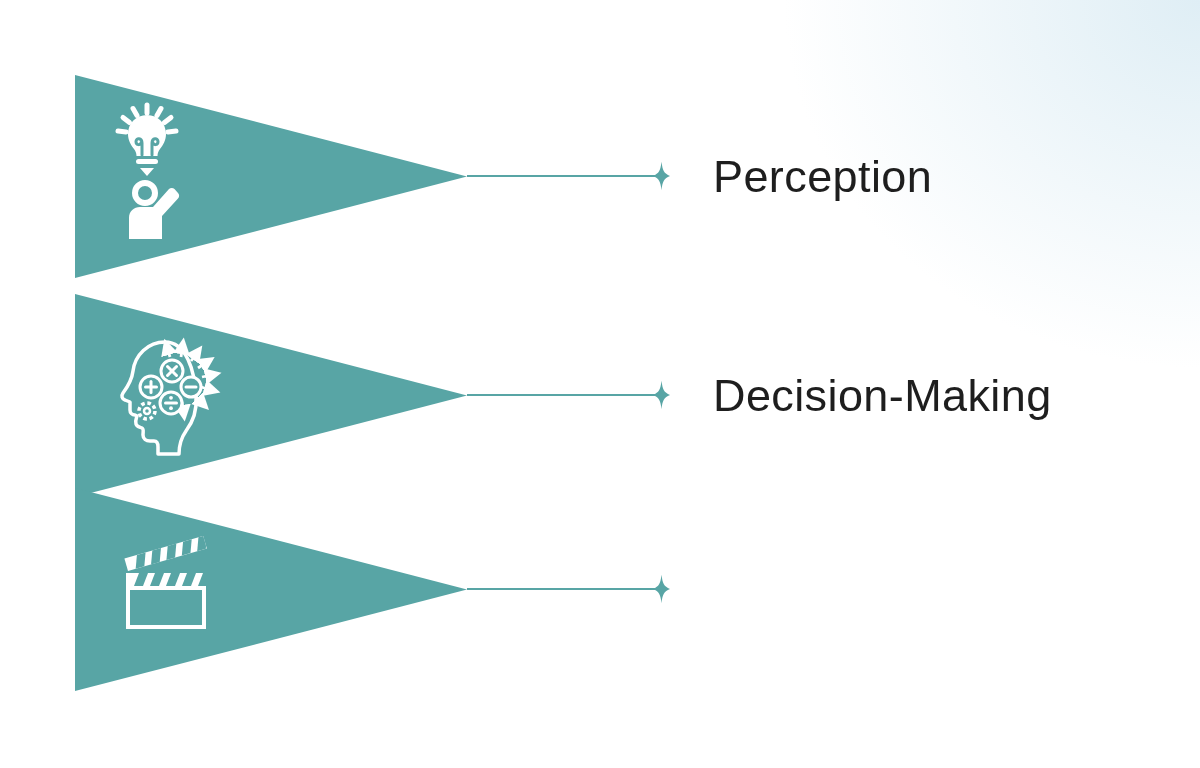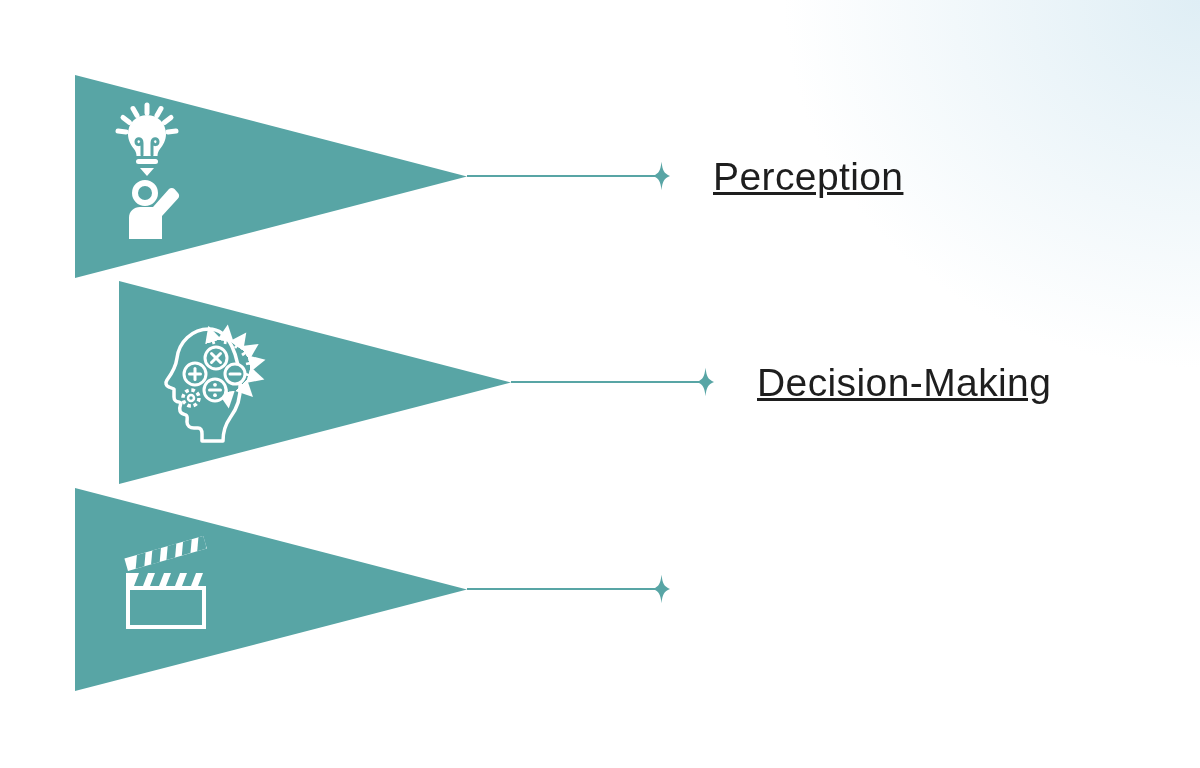--- a/index.html
+++ b/index.html
@@ -16,37 +16,36 @@
     height: 768px;
     position: relative;
     overflow: hidden;
     background-color: var(--bg);
     background-image: radial-gradient(520px 460px at 100% 0%, var(--tint) 0%, rgba(255,255,255,0) 80%);
     font-family: "Liberation Sans", sans-serif;
   }
   .diagram { position: absolute; inset: 0; }
   .row { position: absolute; left: 75px; width: 1080px; height: 203px; }
   .row-1 { top: 75px; }
-  .row-2 { top: 281px; margin-left: 44px; }
+  .row-2 { top: 294px; }
   .row-3 { top: 488px; }
   .triangle { position: absolute; left: 0; top: 0; width: 392px; height: 203px; display: block; }
   .tri-fill { fill: var(--teal); }
   .row-icon { position: absolute; display: block; }
   .icon-1 { left: 32px; top: 26px; width: 86px; height: 138px; }
   .icon-2 { left: 28px; top: 36px; width: 136px; height: 134px; }
   .icon-3 { left: 45px; top: 48px; width: 92px; height: 95px; }
   .connector { position: absolute; left: 392px; top: 100px; width: 188px; height: 2px; background: var(--teal); }
   .star { position: absolute; left: 578px; top: 86px; width: 17px; height: 30px; display: block; }
   .star path { fill: var(--teal); }
   .label {
     position: absolute; left: 638px; top: 0; height: 203px;
     display: flex; align-items: center;
-    font-size: 39px; letter-spacing: 0.4px; color: var(--label);
+    font-size: 45px; letter-spacing: 0.4px; color: var(--label);
     white-space: nowrap;
-    text-decoration: underline;
   }
   .white-stroke { stroke: var(--icon); fill: none; }
   .white-fill { fill: var(--icon); }
   .teal-fill { fill: var(--teal); }
   .teal-stroke { stroke: var(--teal); fill: none; }
 </style>
 </head>
 <body>
 
 <div class="diagram">

